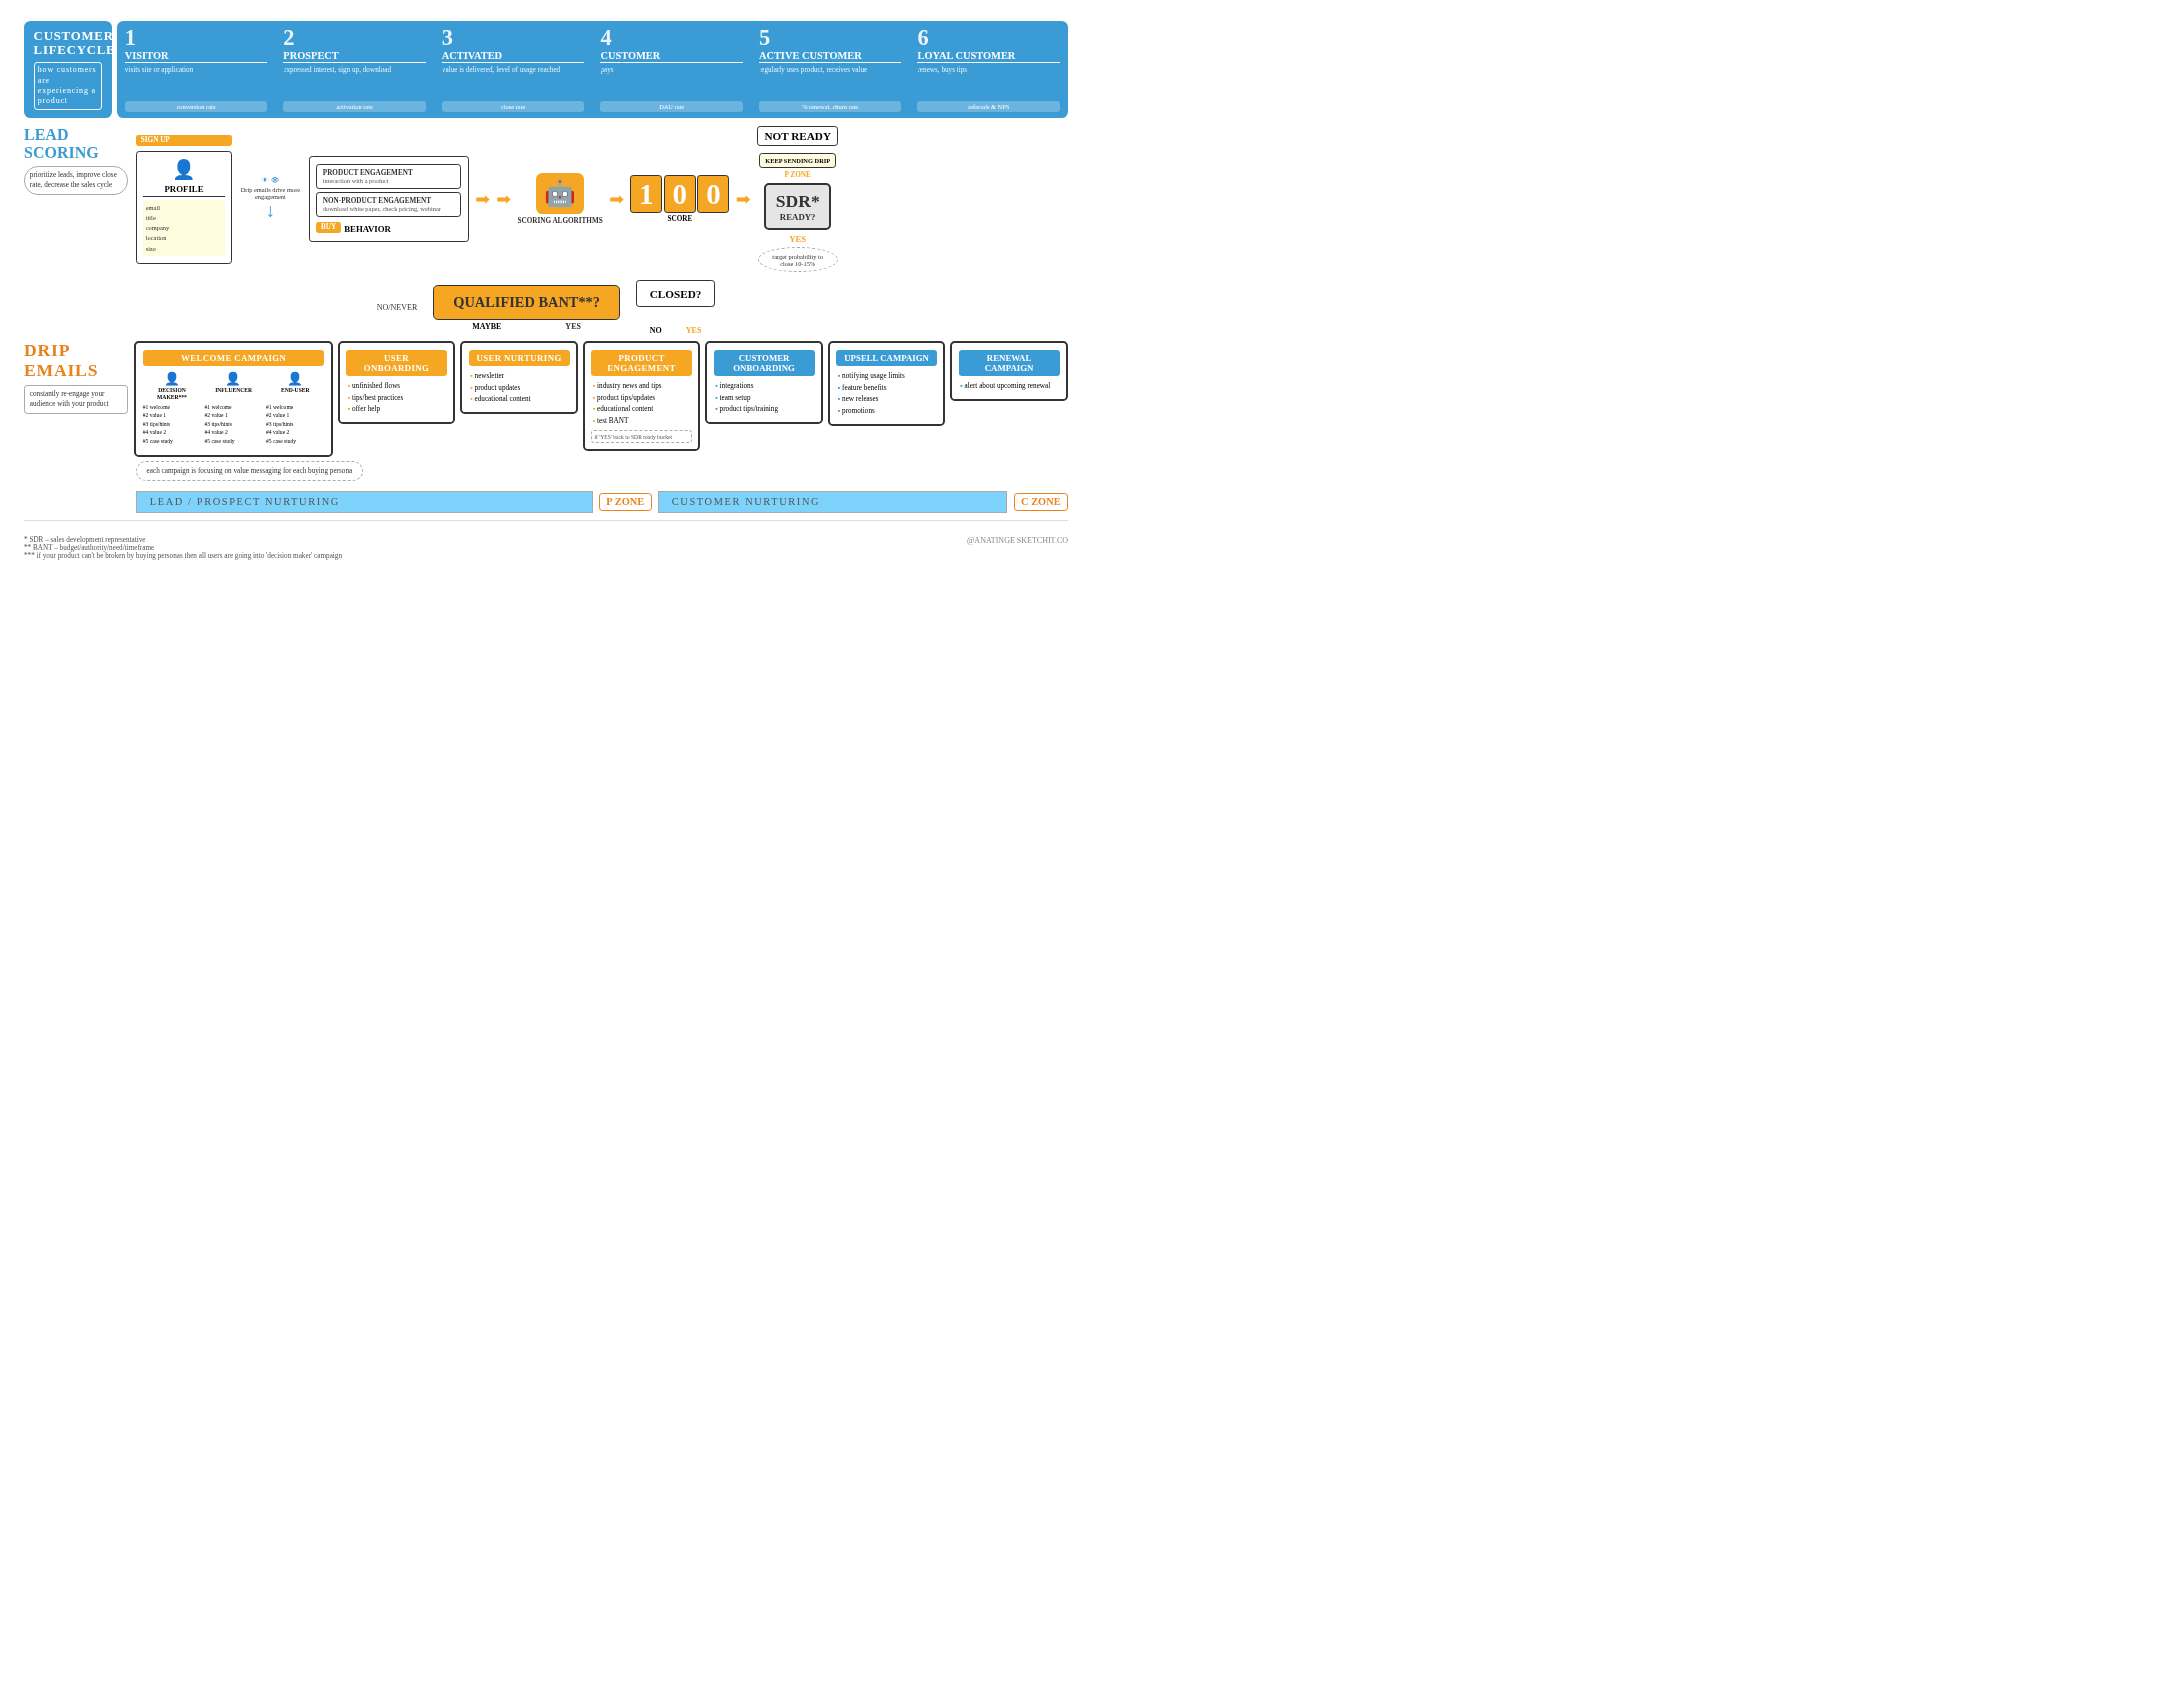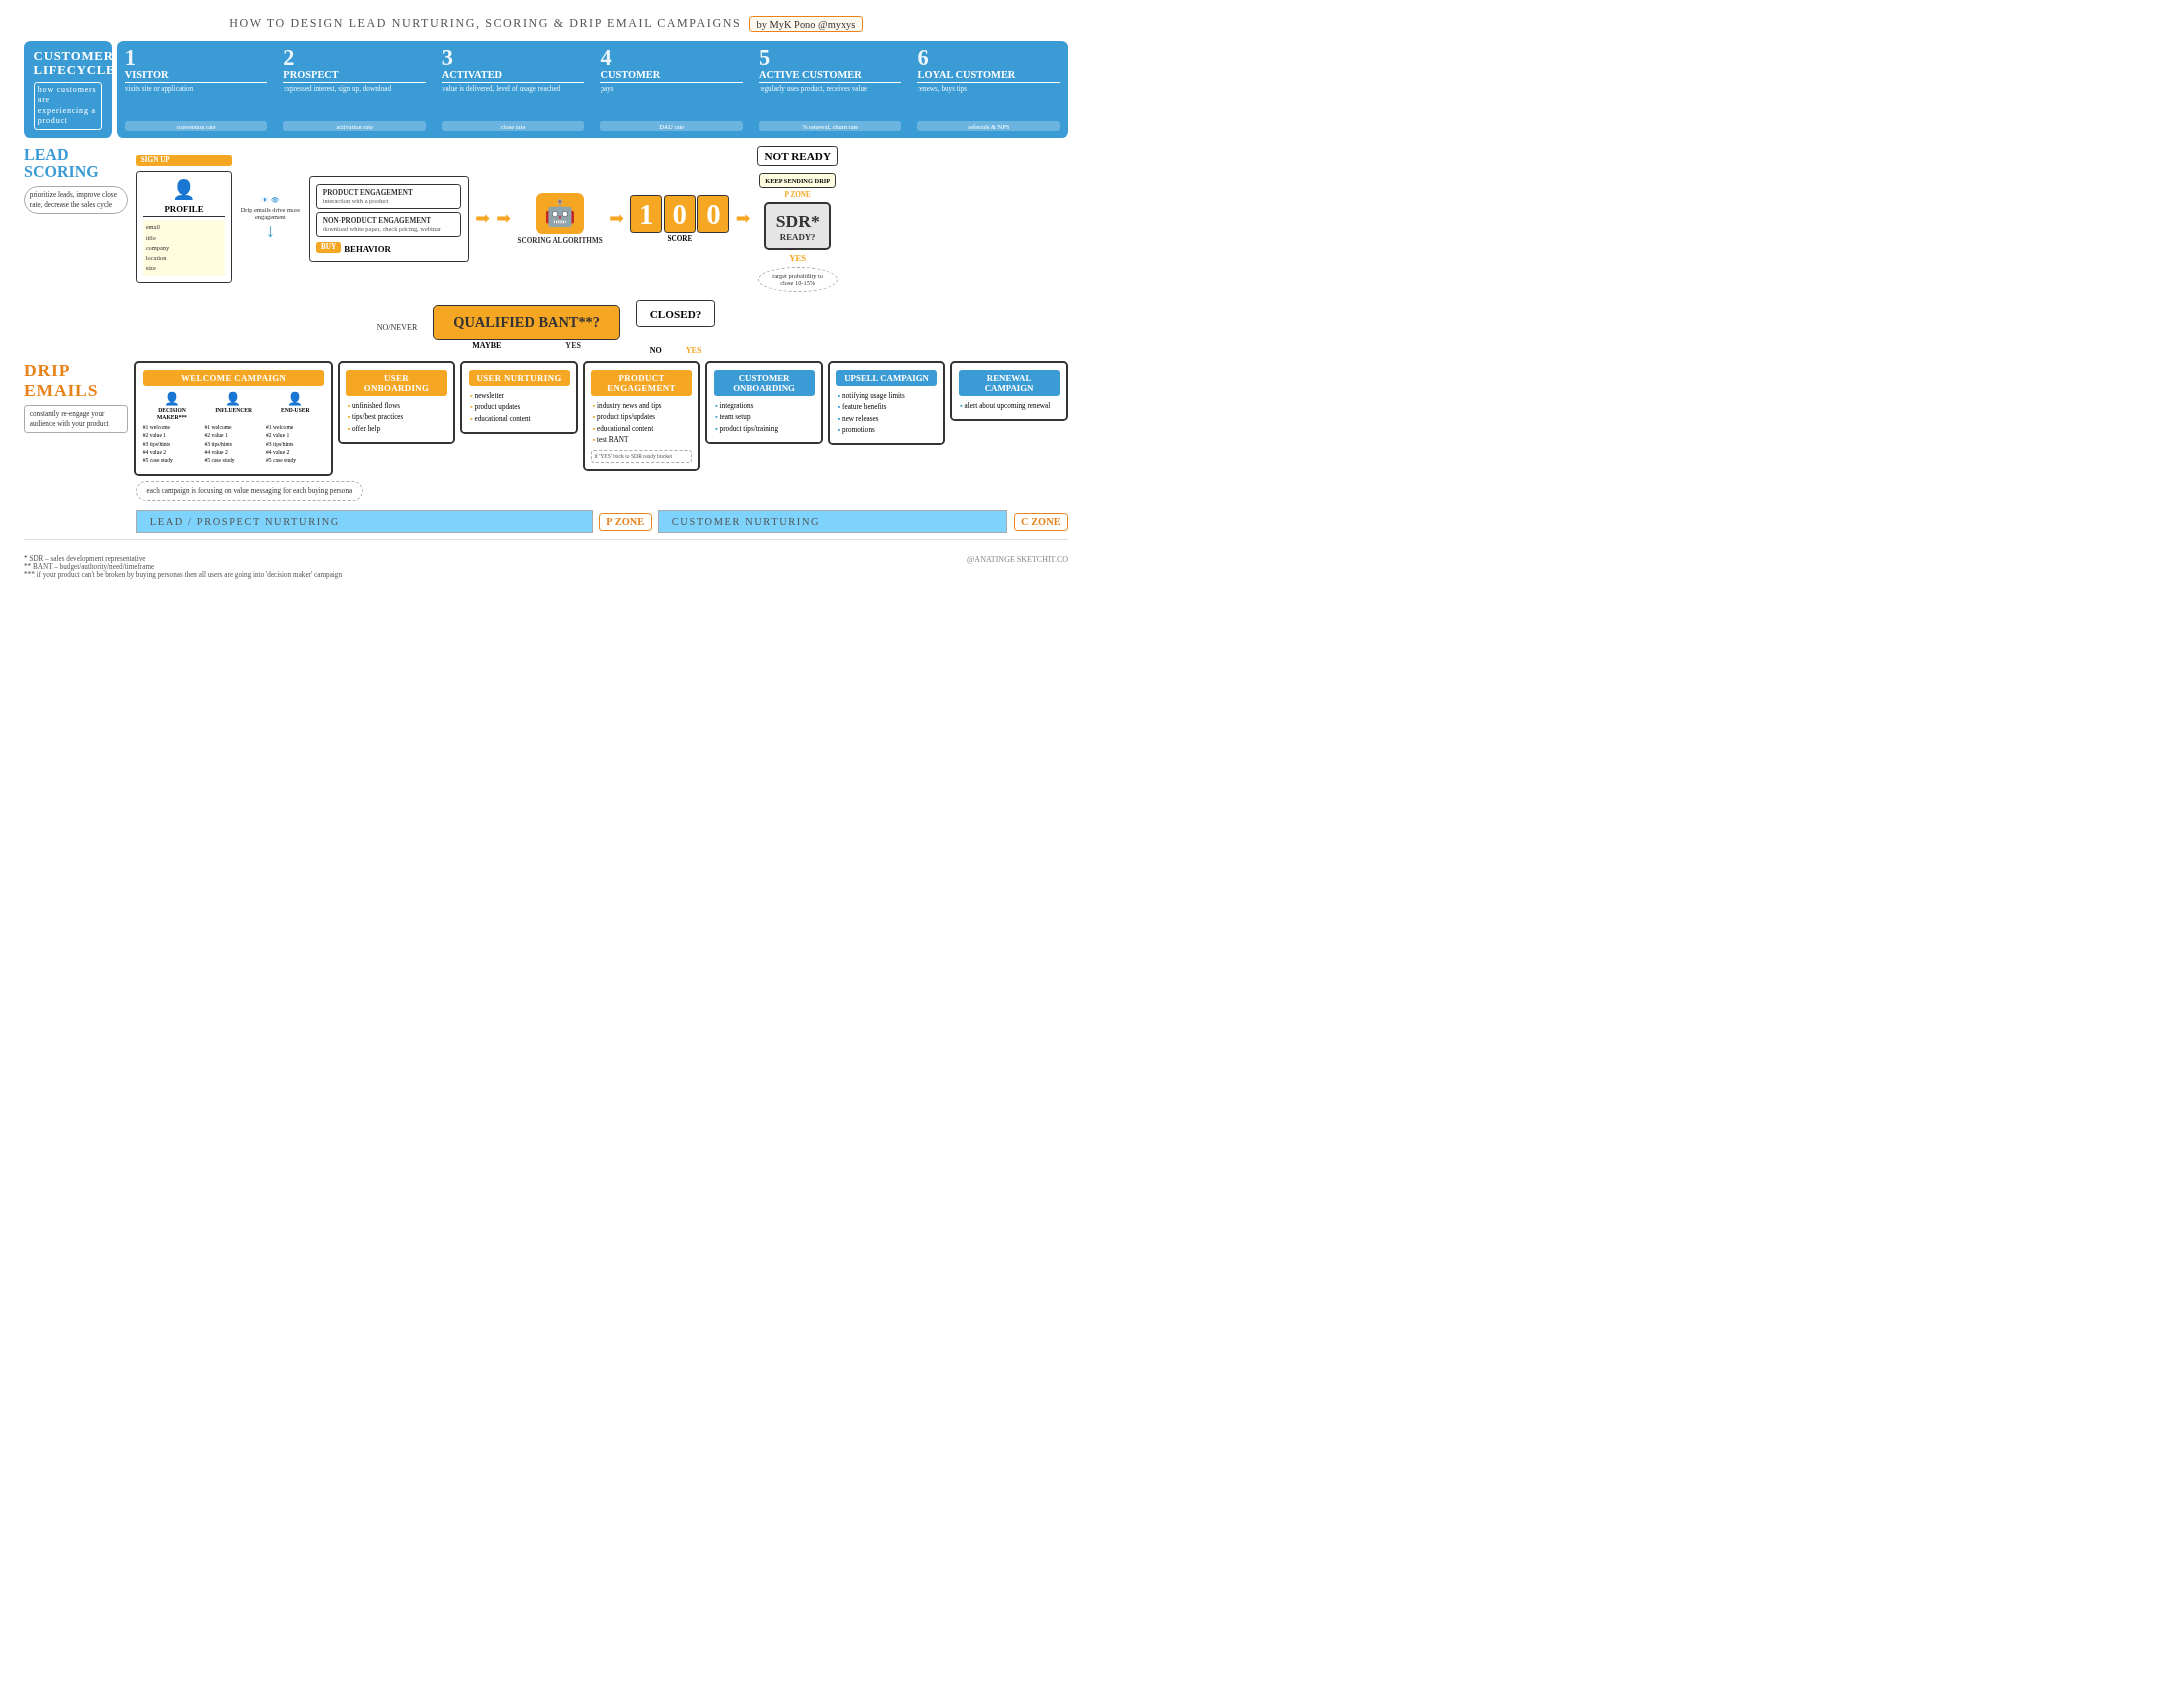--- a/index.html
+++ b/index.html
@@ -554,24 +554,20 @@
       max-width: 80px;
     }
   </style>
 </head>
 <body>
 
 <div class="page">
 
   
   <div style="text-align:center; margin-bottom:4.8px;">
-    <div class="title-row">
-      <span class="subtitle">HOW TO DESIGN LEAD NURTURING, SCORING &amp; DRIP EMAIL CAMPAIGNS</span>
-      <span class="author-box">by MyK Pono @myxys</span>
-    </div>
   </div>
 
   
   <div class="lifecycle-section">
     <div class="lifecycle-label">
       <span style="font-size:12.8px;font-weight:bold;text-transform:uppercase;line-height:1.1;">CUSTOMER LIFECYCLE</span>
       <div class="sub-label">how customers are experiencing a product</div>
     </div>
     <div class="lifecycle-steps" id="lifecycle-steps">
     <div class="lifecycle-step">

